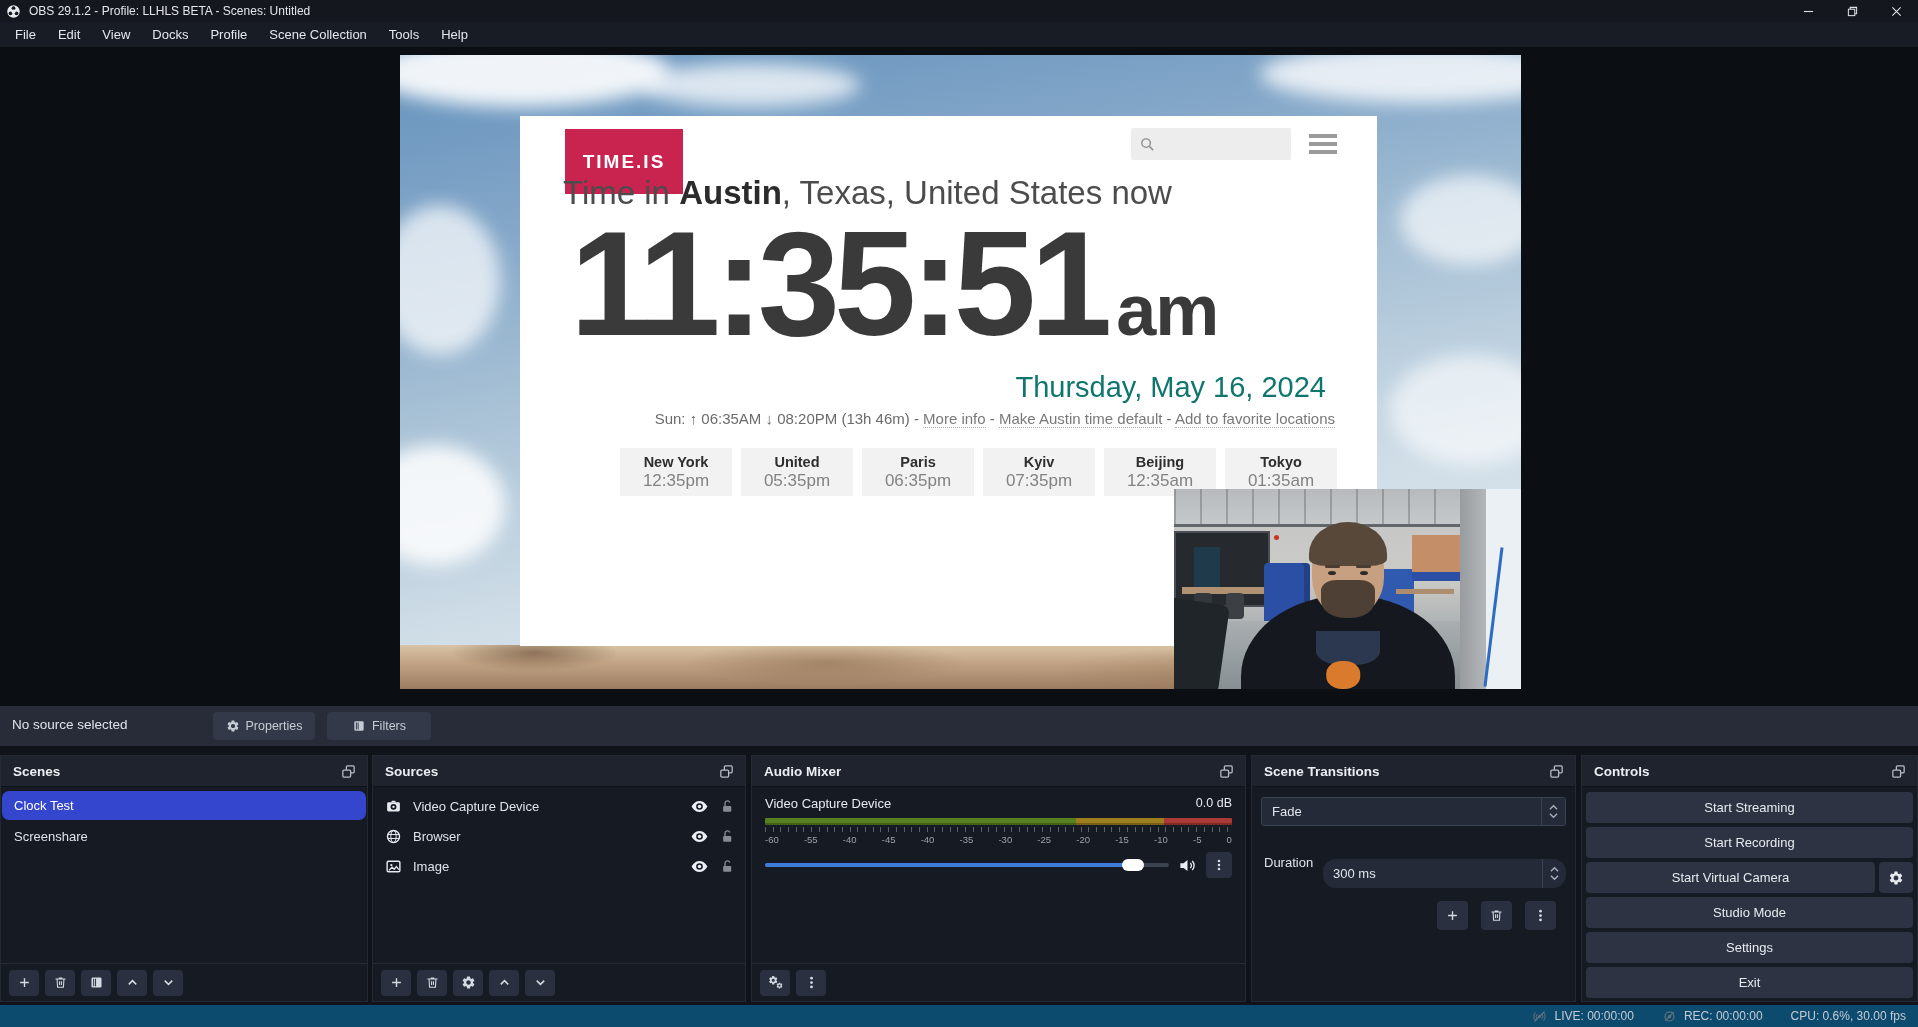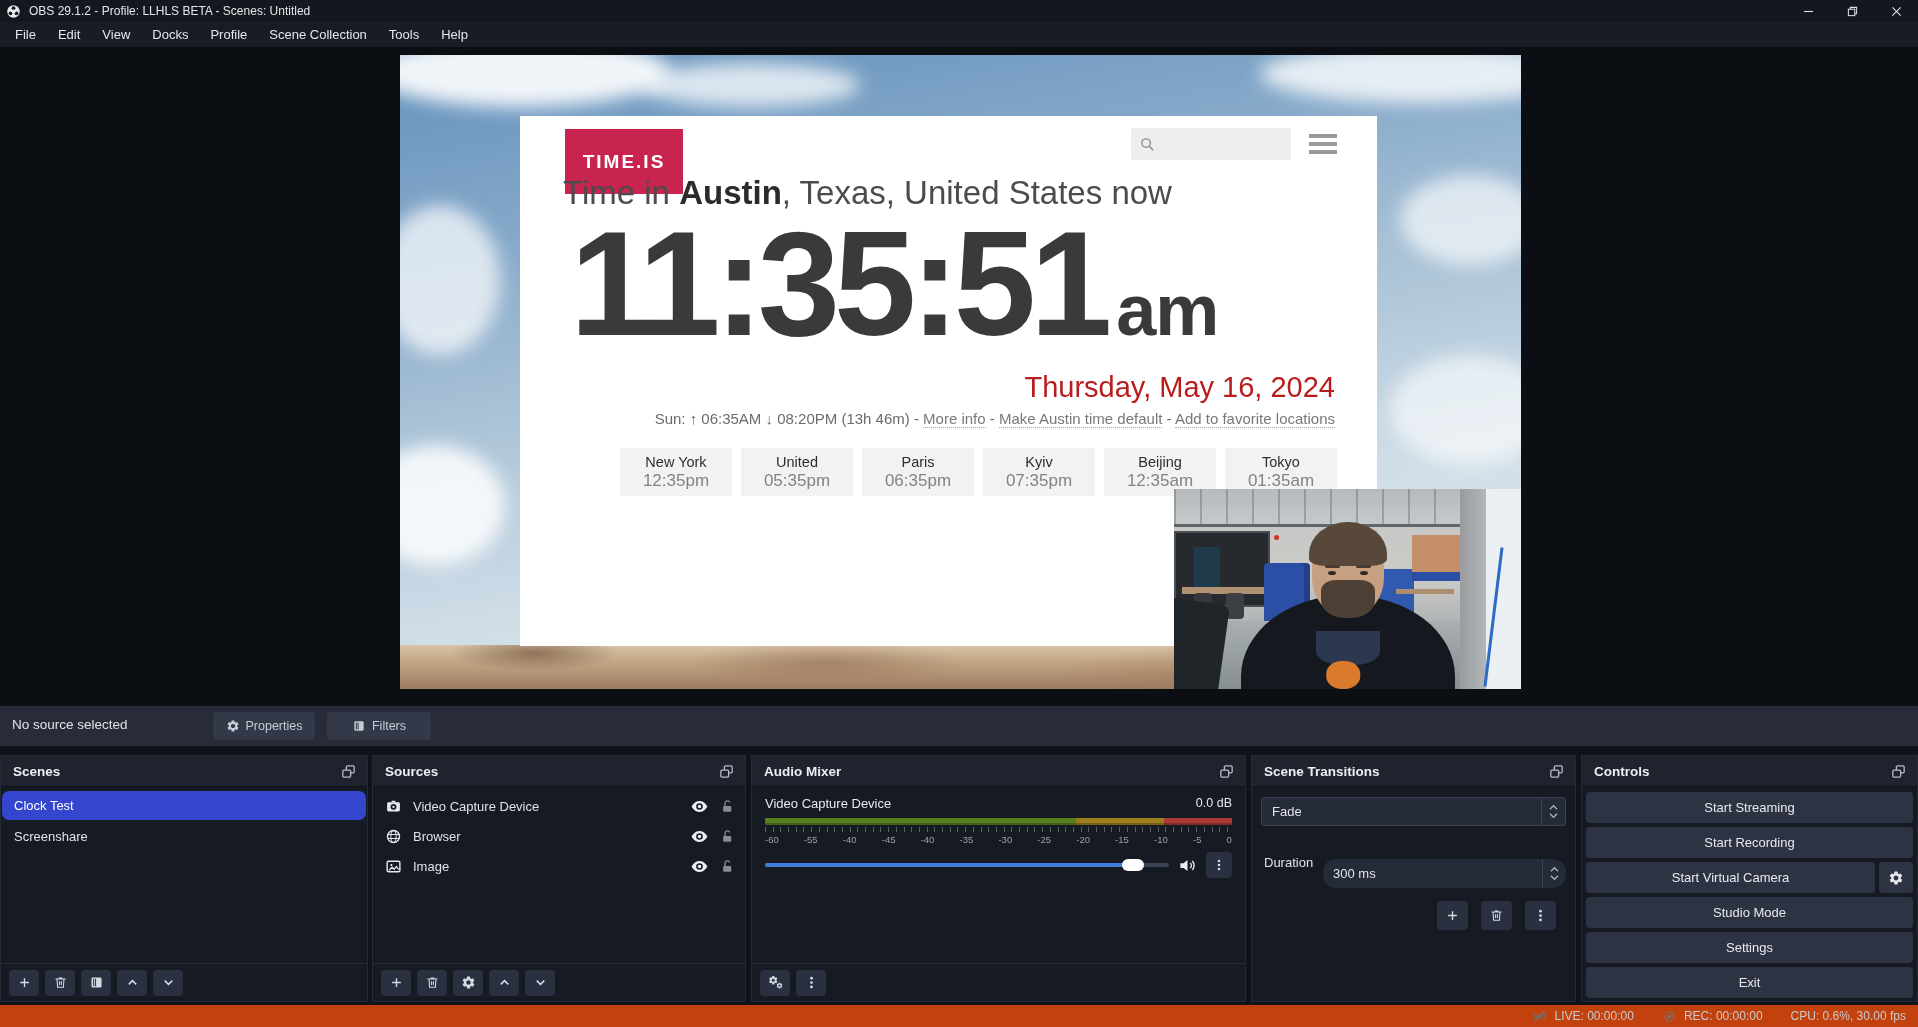--- a/index.html
+++ b/index.html
@@ -43,26 +43,26 @@
   .ti-logo { position:absolute; left:45px; top:13px; width:118px; height:65px; background:#c9234f; display:flex; align-items:center; justify-content:center; color:#fff; font-weight:bold; font-size:19px; letter-spacing:2px; }
   .ti-search { position:absolute; left:611px; top:12px; width:160px; height:32px; background:#ededed; border-radius:2px; display:flex; align-items:center; padding-left:8px; }
   .ti-search svg { width:17px; height:17px; color:#8f8f8f; }
   .ti-burger { position:absolute; left:789px; top:18px; width:28px; }
   .ti-burger div { height:4px; background:#9a9a9a; margin-bottom:4px; }
   .ti-heading { position:absolute; left:43px; top:58px; font-size:33px; color:#4c4c4c; }
   .ti-heading .city { font-weight:bold; color:#2b2b2b; }
   .ti-clock { position:absolute; left:50px; top:88px; color:#3a3a3a; white-space:nowrap; }
   .ti-clock .time { font-size:148px; font-weight:bold; letter-spacing:-6px; line-height:160px; }
   .ti-clock .ampm { font-size:72px; font-weight:bold; margin-left:10px; letter-spacing:-1px; }
-  .ti-date { position:absolute; right:42px; top:255px; font-size:29px; color:#b91c1c; }
+  .ti-date { position:absolute; right:51px; top:255px; font-size:29px; color:#0f766e; }
   .ti-sun { position:absolute; right:42px; top:294px; font-size:15px; color:#6b6b6b; white-space:nowrap; }
   .ti-sun .lnk { color:#787878; border-bottom:1px dotted #a8a8a8; }
   .ti-cities { position:absolute; right:40px; top:332px; display:flex; gap:9px; }
   .ti-tile { width:112px; height:48px; background:#f2f2f2; display:flex; flex-direction:column; align-items:center; justify-content:center; }
-  .ti-tile .cname { font-size:14.5px; font-weight:normal; color:#2e2e2e; }
+  .ti-tile .cname { font-size:14.5px; font-weight:bold; color:#2e2e2e; }
   .ti-tile .ctime { font-size:17px; color:#838383; margin-top:1px; }
 
   
   .webcam { position:absolute; left:774px; top:434px; width:347px; height:200px; overflow:hidden; background:linear-gradient(180deg,#c4c6c5 0%,#cbcbc7 45%,#a9aeb0 72%,#8e9699 100%); }
   .wc-ceiling { position:absolute; left:0; top:0; width:100%; height:38px; background:repeating-linear-gradient(90deg, rgba(80,85,90,.35) 0 2px, rgba(0,0,0,0) 2px 26px),linear-gradient(180deg,#b6babc,#c6c9ca); border-bottom:3px solid #62676b; }
   .wc-glass { position:absolute; left:0; top:42px; width:96px; height:76px; background:#26292e; border:2px solid #4a4e54; }
   .wc-glass::after { content:""; position:absolute; left:18px; top:14px; width:26px; height:40px; background:#1d3e52; opacity:.8; }
   .wc-reddot { position:absolute; left:100px; top:46px; width:5px; height:5px; border-radius:50%; background:#cc3322; }
   .wc-desk { position:absolute; left:8px; top:98px; width:88px; height:7px; background:#b09272; }
   .wc-chair1 { position:absolute; left:20px; top:104px; width:18px; height:28px; background:#34383c; border-radius:4px; }
@@ -156,21 +156,21 @@
 
   
   .ctl-body { padding:5px 4px 0 4px; }
   .ctl-btn { display:block; width:100%; height:31px; background:#2d3342; border:none; border-radius:4px; color:#e7eaef; font-size:13px; font-family:inherit; margin-bottom:4px; }
   .ctl-row { display:flex; gap:4px; margin-bottom:4px; }
   .ctl-row .ctl-btn { flex:1; margin-bottom:0; }
   .ctl-gear { width:34px; height:31px; flex:none; background:#2d3342; border:none; border-radius:4px; color:#e7eaef; display:flex; align-items:center; justify-content:center; }
   .ctl-gear svg { width:16px; height:16px; }
 
   
-  .statusbar { position:absolute; left:0; top:1005px; width:100%; height:22px; background:#c2410c; display:flex; align-items:center; justify-content:flex-end; gap:28px; padding-right:12px; font-size:12px; color:#c6cbd3; }
+  .statusbar { position:absolute; left:0; top:1005px; width:100%; height:22px; background:#0c4a6e; display:flex; align-items:center; justify-content:flex-end; gap:28px; padding-right:12px; font-size:12px; color:#c6cbd3; }
   .sb-group { display:flex; align-items:center; gap:7px; }
   .sb-group svg { width:15px; height:15px; color:#6e757e; }
 </style>
 </head>
 <body>
 
 <div class="app">
 
   <div class="titlebar">
     <svg class="obslogo" viewBox="0 0 24 24">

